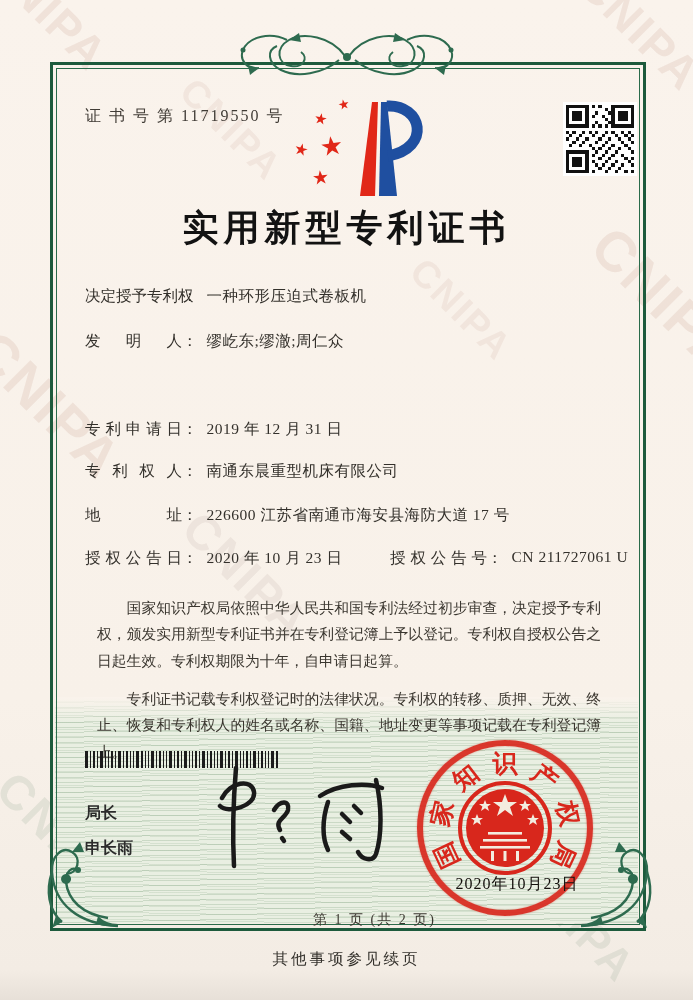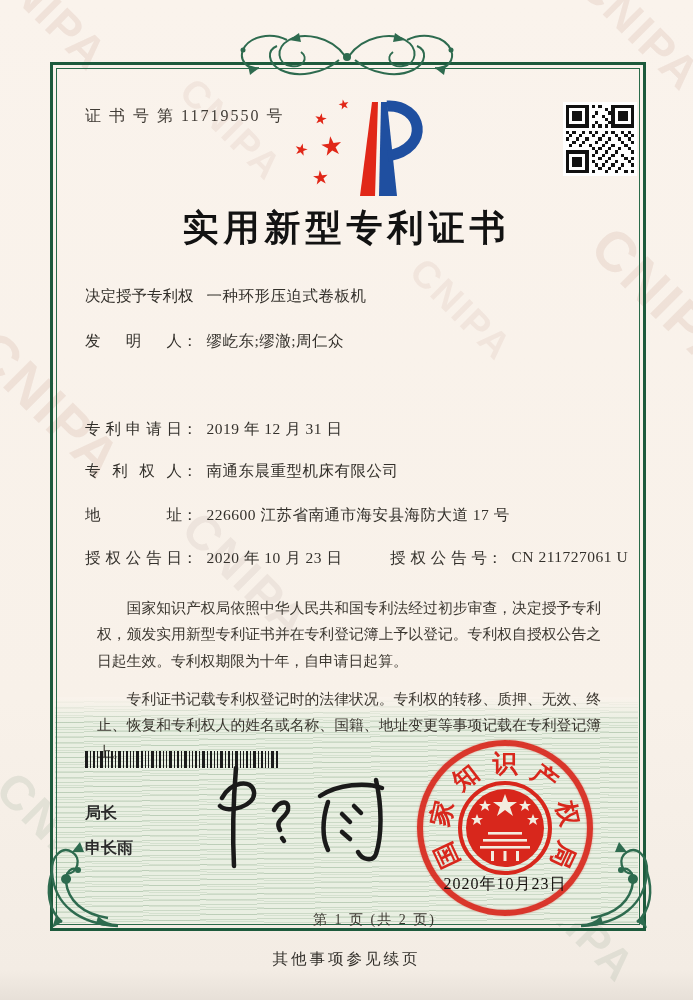--- a/index.html
+++ b/index.html
@@ -56,21 +56,21 @@
   .seal-char{position:absolute;left:50%;top:50%;width:30px;height:30px;margin:-15px 0 0 -15px;
              font-size:25px;font-weight:bold;color:#d8271c;text-align:center;line-height:30px;}
   .seal-char:nth-of-type(1){transform:rotate(-115deg) translateY(-64px);}
   .seal-char:nth-of-type(2){transform:rotate(-77deg)  translateY(-64px);}
   .seal-char:nth-of-type(3){transform:rotate(-38deg)  translateY(-64px);}
   .seal-char:nth-of-type(4){transform:rotate(0deg)    translateY(-64px);}
   .seal-char:nth-of-type(5){transform:rotate(38deg)   translateY(-64px);}
   .seal-char:nth-of-type(6){transform:rotate(77deg)   translateY(-64px);}
   .seal-char:nth-of-type(7){transform:rotate(115deg)  translateY(-64px);}
   .emblem{position:absolute;left:50%;top:50%;width:100px;height:100px;margin:-50px 0 0 -50px;}
-  .seal-date{position:absolute;left:412px;top:874px;width:186px;text-align:center;z-index:6;
+  .seal-date{position:absolute;left:424px;top:874px;width:186px;text-align:center;z-index:6;
              font-size:16px;color:#14100d;letter-spacing:1px;}
   
   .pageinfo{position:absolute;left:0;top:911px;width:100%;text-align:center;
             font-size:14px;color:#3a362f;letter-spacing:2px;z-index:4;padding-left:28px;}
   .footnote{position:absolute;left:0;top:949px;width:100%;text-align:center;
             font-size:15.5px;color:#33302b;letter-spacing:3px;}
   .ornament-top{position:absolute;left:50%;top:26px;transform:translateX(-50%);z-index:5;}
   .corner{position:absolute;z-index:5;}
   .corner.left{left:38px;top:838px;}
   .corner.right{right:32px;top:838px;transform:scaleX(-1);}

